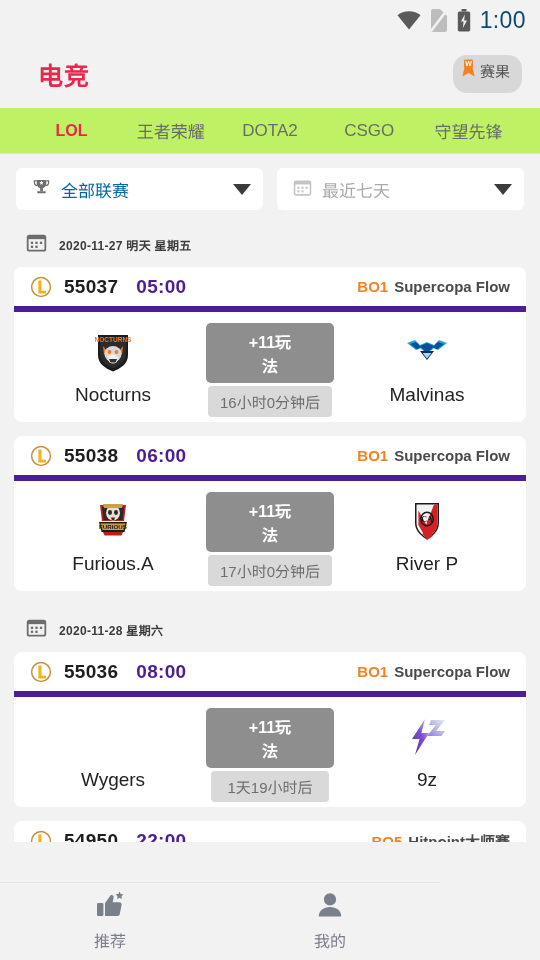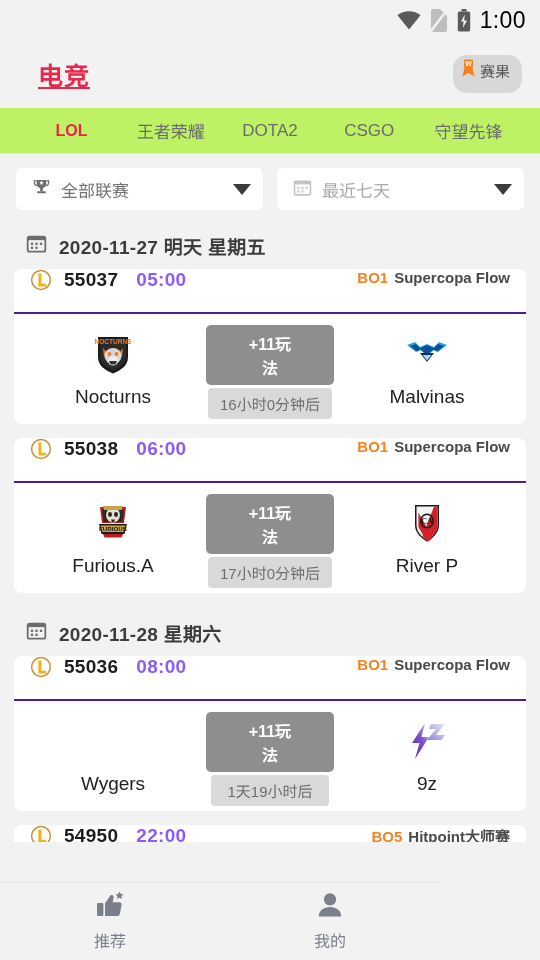--- a/index.html
+++ b/index.html
@@ -11,29 +11,29 @@
   }
   .phone { position: relative; width: 540px; height: 960px; background: #f2f2f2; }
 
   
   .statusbar {
     height: 40px; background: #f2f2f2;
     display: flex; align-items: center; justify-content: flex-end;
     padding-right: 14px; gap: 9px;
   }
   .sb-icon { display: flex; align-items: center; }
-  .sb-time { font-size: 23px; color: #000000; letter-spacing: .4px; }
+  .sb-time { font-size: 23px; color: #0c4a6e; letter-spacing: .4px; }
 
   
   .appbar {
     height: 68px; background: #f2f2f2;
     display: flex; align-items: center; justify-content: space-between;
     padding: 0 18px 0 38px;
   }
-  .app-title { font-size: 25px; font-weight: 700; color: #e8274b; letter-spacing: 1px; text-decoration: underline; }
+  .app-title { font-size: 25px; font-weight: 700; color: #e8274b; letter-spacing: 1px; }
   .result-badge {
     display: flex; align-items: center; gap: 4px;
     background: #d8d8d8; border-radius: 14px;
     padding: 4px 12px 12px 8px;
   }
   .result-badge-label { font-size: 15px; color: #555; }
 
   
   .tabs {
     height: 46px; background: #bef264;
@@ -52,50 +52,50 @@
     display: flex; gap: 14px;
     padding: 14px 16px 10px 16px;
   }
   .filter {
     flex: 1; height: 42px; background: #fff;
     border-radius: 6px;
     display: flex; align-items: center;
     padding: 0 12px 0 16px;
     gap: 10px;
   }
-  .filter-label { flex: 1; font-size: 17px; color: #737373; }
+  .filter-label { flex: 1; font-size: 17px; color: #0369a1; }
   .filter-label.placeholder { color: #aaa; }
   .caret {
     width: 0; height: 0;
     border-left: 9px solid transparent;
     border-right: 9px solid transparent;
     border-top: 11px solid #3b3b3b;
   }
 
   
   .date-header {
     display: flex; align-items: center; gap: 12px;
     padding: 12px 0 10px 26px;
   }
-  .date-text { font-size: 19px; font-weight: 700; color: #3c3c3c; letter-spacing: .3px; }
+  .date-text { font-size: 12px; font-weight: 700; color: #3c3c3c; letter-spacing: .3px; }
 
   
   .card {
     margin: 0 14px 14px 14px;
     background: #fff; border-radius: 8px;
     overflow: hidden;
   }
   .card-head {
-    height: 45px; display: flex; align-items: flex-start;
+    height: 45px; display: flex; align-items: center;
     padding: 0 16px;
-    border-bottom: 2px solid #4c1d95;
+    border-bottom: 6px solid #4c1d95;
   }
   .lol-badge { margin-right: 12px; display: flex; }
   .match-id { font-size: 19px; font-weight: 700; color: #1d1d1d; letter-spacing: .3px; }
-  .match-time { font-size: 19px; font-weight: 700; color: #8b5cf6; margin-left: 18px; letter-spacing: .3px; }
+  .match-time { font-size: 19px; font-weight: 700; color: #4c1d95; margin-left: 18px; letter-spacing: .3px; }
   .head-right { margin-left: auto; display: flex; align-items: baseline; gap: 6px; }
   .bo { font-size: 15px; font-weight: 700; color: #f5821f; }
   .league { font-size: 15px; font-weight: 700; color: #4a4a4a; }
 
   .card-body {
     height: 110px;
     display: flex; align-items: center;
     padding: 0 6px;
   }
   .team {

